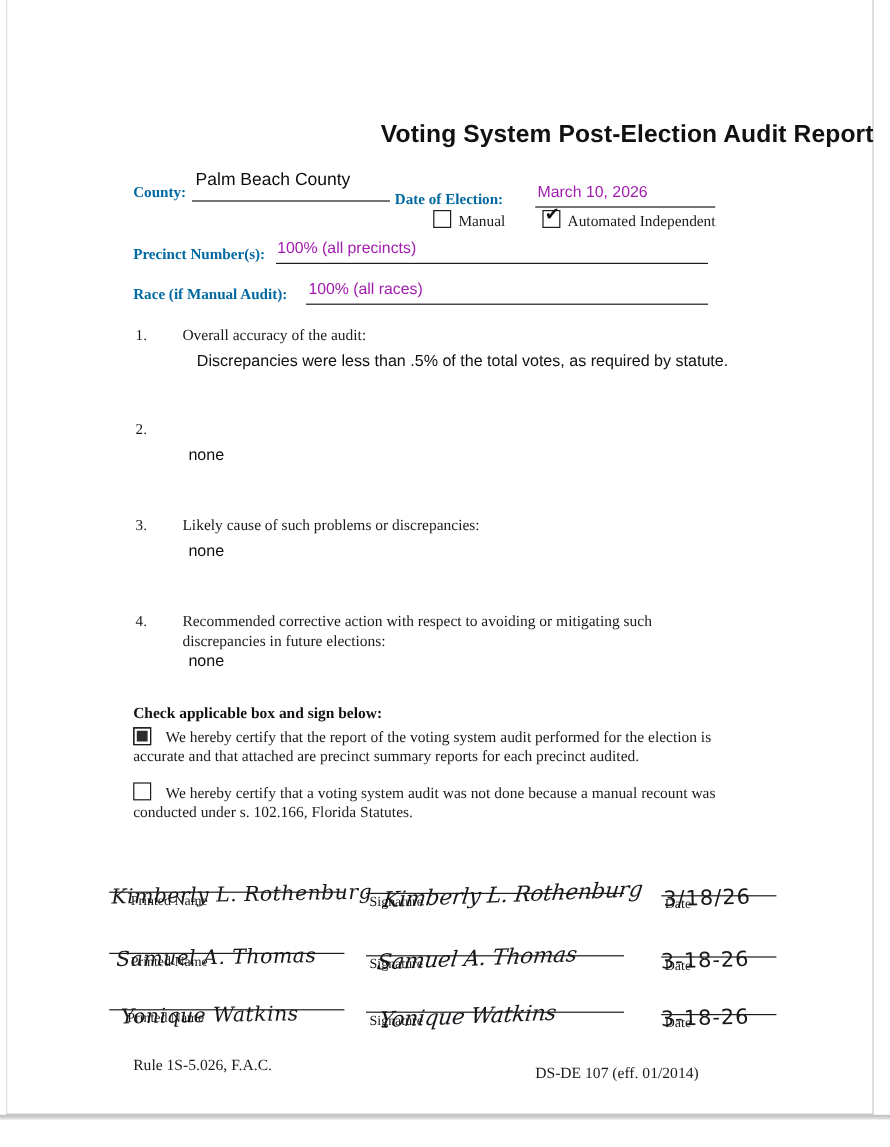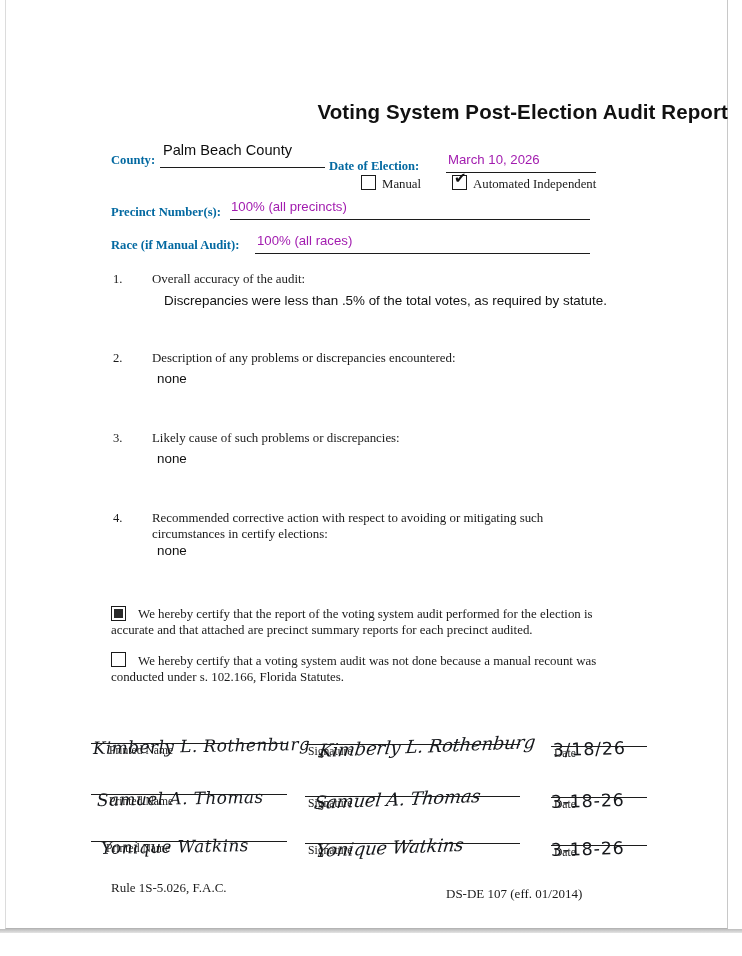--- a/index.html
+++ b/index.html
@@ -216,32 +216,32 @@
 
   <div class="lbl abs" style="left:106px; top:238px;">Race (if Manual Audit):</div>
   <div class="fill-sm abs" style="left:252px; top:233px;">100% (all races)</div>
   <div class="rule" style="left:250px; top:253px; width:335px;"></div>
 
   <div class="num" style="left:108px; top:272px;">1.</div>
   <div class="q" style="left:147px; top:272px;">Overall accuracy of the audit:</div>
   <div class="ans" style="left:139px; top:293px;margin-left:20px;">Discrepancies were less than .5% of the total votes, as required by statute.</div>
 
   <div class="num" style="left:108px; top:351px;">2.</div>
-  <div class="q" style="left:147px; top:351px;">Description of any problems or discrepancies encountered:</div>
   <div class="ans" style="left:152px; top:371px;">none</div>
 
   <div class="num" style="left:108px; top:431px;">3.</div>
   <div class="q" style="left:147px; top:431px;">Likely cause of such problems or discrepancies:</div>
   <div class="ans" style="left:152px; top:451px;">none</div>
 
   <div class="num" style="left:108px; top:511px;">4.</div>
   <div class="q" style="left:147px; top:511px;">Recommended corrective action with respect to avoiding or mitigating such</div>
-  <div class="q" style="left:147px; top:527px;">circumstances in certify elections:</div>
+  <div class="q" style="left:147px; top:527px;">discrepancies in future elections:</div>
   <div class="ans" style="left:152px; top:543px;">none</div>
 
+  <div class="cert-head" style="left:106px; top:587px;">Check applicable box and sign below:</div>
 
   <div class="cbox filled" style="left:106px; top:606px;"></div>
   <div class="cert-txt" style="left:106px; top:622px; width:512px;">accurate and that attached are precinct summary reports for each precinct audited.</div>
   <div class="cert-txt" style="left:133px; top:606px; width:485px;">We hereby certify that the report of the voting system audit performed for the election is</div>
 
   <div class="cbox" style="left:106px; top:652px;"></div>
   <div class="cert-txt" style="left:133px; top:653px; width:490px;">We hereby certify that a voting system audit was not done because a manual recount was</div>
   <div class="cert-txt" style="left:106px; top:669px; width:512px;">conducted under s. 102.166, Florida Statutes.</div>
 
 

